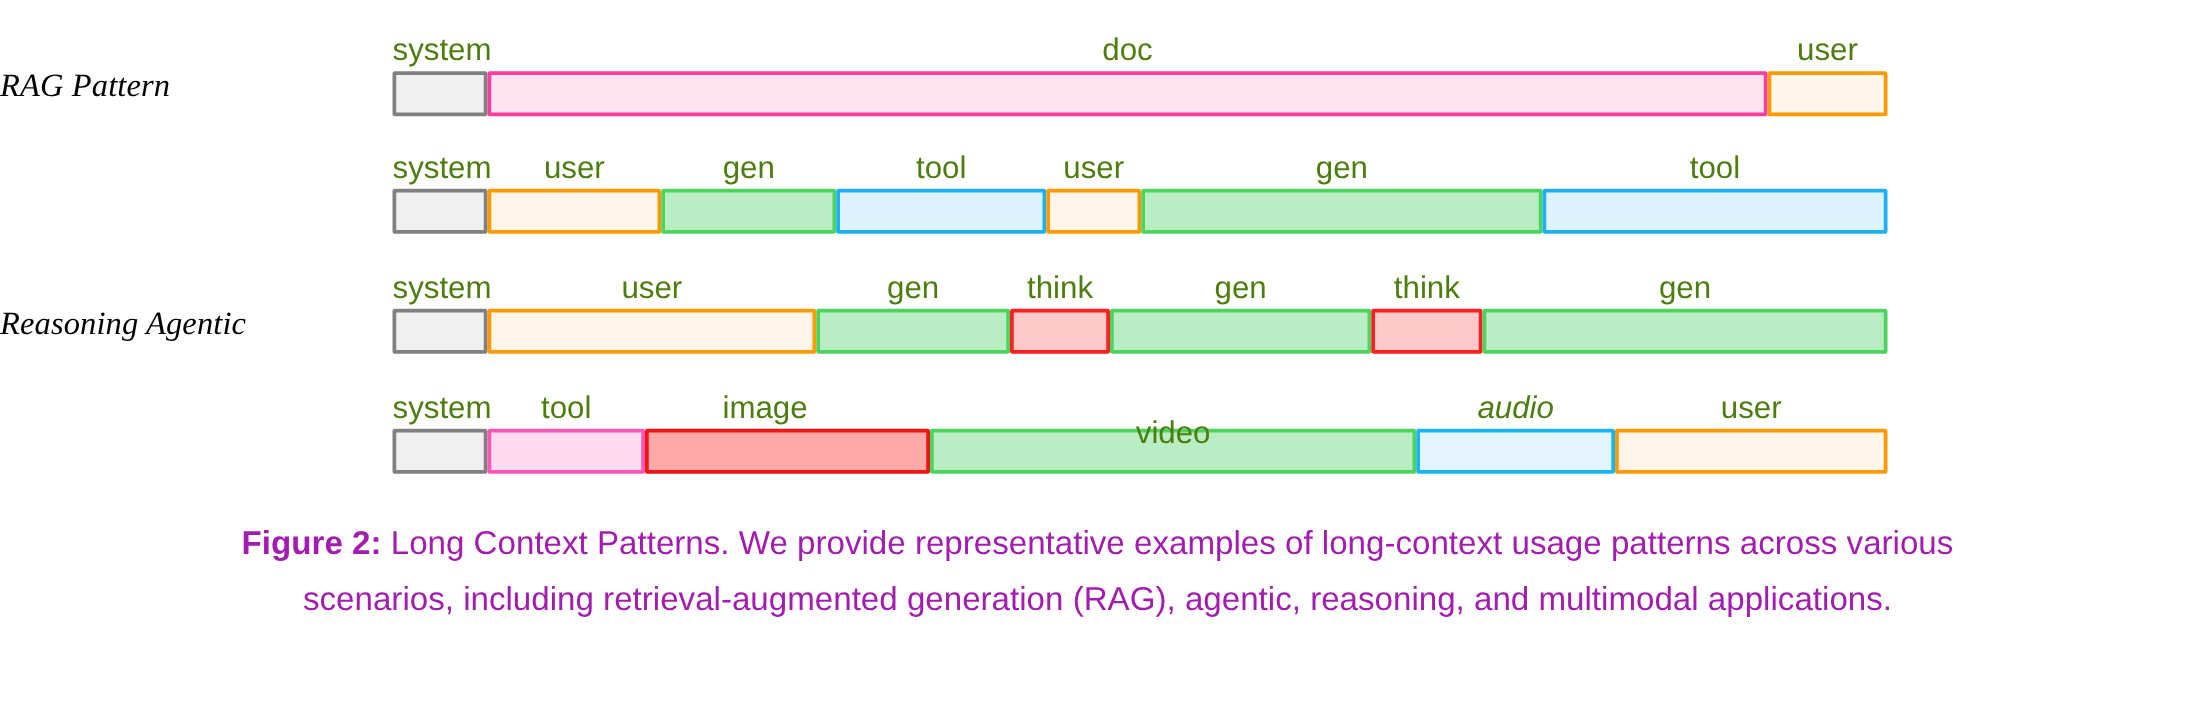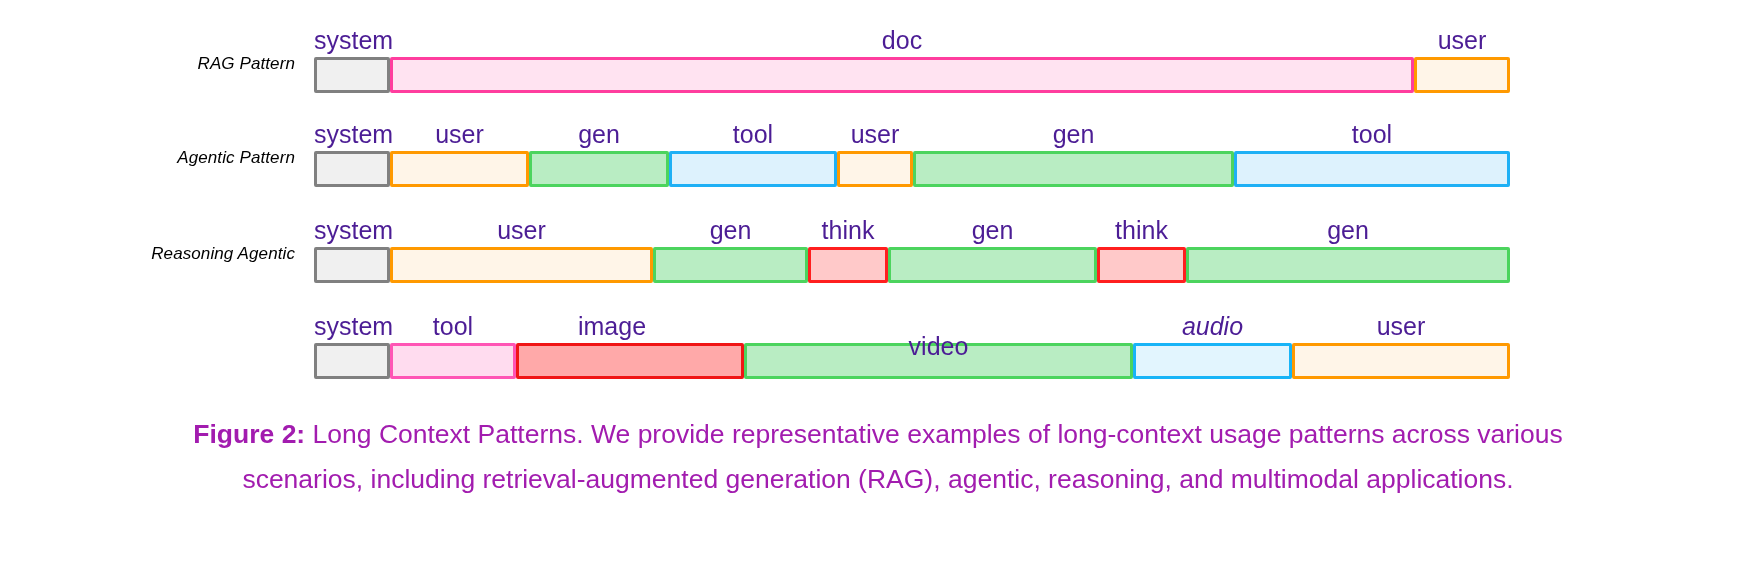--- a/index.html
+++ b/index.html
@@ -26,24 +26,23 @@
     position: absolute;
     left: 0;
     width: 1753px;
     height: 96px;
   }
   .row-label {
     position: absolute;
     left: 0;
     width: 295px;
     top: 30px;
-    text-align: right;
     font-style: italic;
-    font-size: 17px;
-    font-family: Liberation Sans, sans-serif;
+    font-size: 26px;
+    font-family: Liberation Serif, serif;
     color: #000;
     white-space: nowrap;
     letter-spacing: 0.1px;
   }
   .track {
     position: absolute;
     left: 314px;
     top: 0;
     height: 96px;
     width: 1196px;
@@ -58,21 +57,21 @@
     border-radius: 2px;
   }
   .seg-label {
     position: absolute;
     top: 2px;
     height: 28px;
     line-height: 28px;
     text-align: center;
     font-size: 25px;
     font-family: "Liberation Sans", sans-serif;
-    color: #4c1d95;
+    color: #4d7c0f;
     white-space: nowrap;
     overflow: visible;
   }
 
   
   .caption {
     position: absolute;
     left: 48px;
     top: 412px;
     width: 1660px;
@@ -101,21 +100,20 @@
         <div class="track">
           <div class="seg" style="left: 0px; width: 76px; border-color: rgb(128, 128, 128); background: rgb(240, 240, 240);"></div>
           <div class="seg-label" style="left: 0px; width: 76px;">system</div>
           <div class="seg" style="left: 76px; width: 1024px; border-color: rgb(255, 61, 158); background: rgb(255, 227, 241);"></div>
           <div class="seg-label" style="left: 76px; width: 1024px; text-align: center;">doc</div>
           <div class="seg" style="left: 1100px; width: 96px; border-color: rgb(255, 153, 0); background: rgb(255, 245, 232);"></div>
           <div class="seg-label" style="left: 1100px; width: 96px;">user</div>
         </div>
       </div>
       <div class="row" style="top: 118px;">
-        <div class="row-label">Agentic Pattern</div>
         <div class="track">
           <div class="seg" style="left: 0px; width: 76px; border-color: rgb(128, 128, 128); background: rgb(240, 240, 240);"></div>
           <div class="seg-label" style="left: 0px; width: 76px;">system</div>
           <div class="seg" style="left: 76px; width: 139px; border-color: rgb(255, 153, 0); background: rgb(255, 245, 232);"></div>
           <div class="seg-label" style="left: 76px; width: 139px;">user</div>
           <div class="seg" style="left: 215px; width: 140px; border-color: rgb(76, 212, 94); background: rgb(185, 237, 195);"></div>
           <div class="seg-label" style="left: 215px; width: 140px;">gen</div>
           <div class="seg" style="left: 355px; width: 168px; border-color: rgb(30, 176, 245); background: rgb(221, 242, 253);"></div>
           <div class="seg-label" style="left: 355px; width: 168px;">tool</div>
           <div class="seg" style="left: 523px; width: 76px; border-color: rgb(255, 153, 0); background: rgb(255, 245, 232);"></div>

